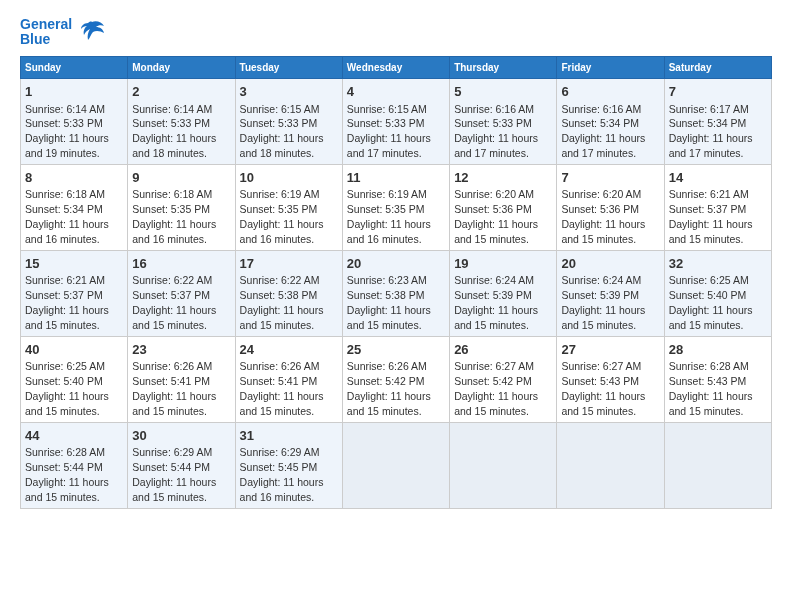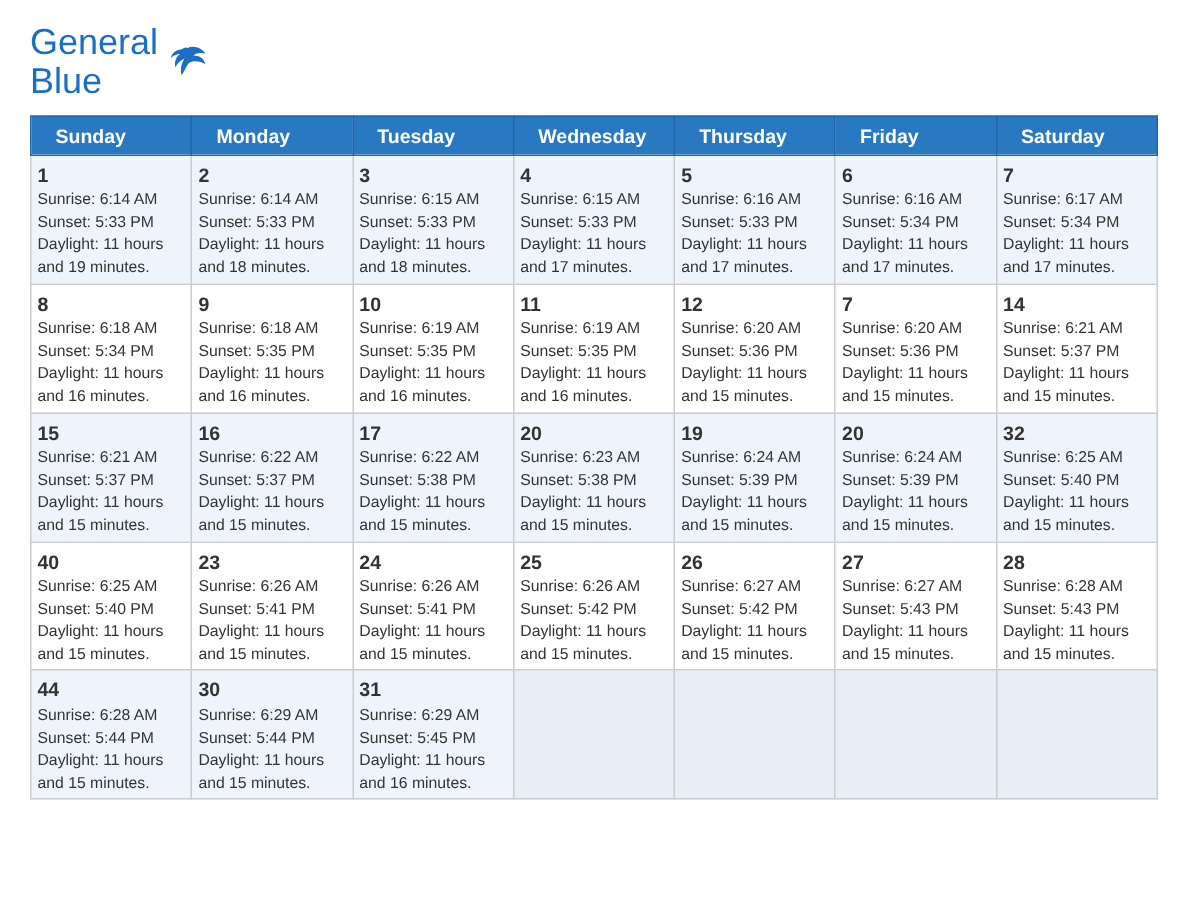--- a/index.html
+++ b/index.html
@@ -19,22 +19,22 @@
       align-items: flex-start;
       justify-content: space-between;
       margin-bottom: 4px;
     }
     .logo {
       display: flex;
       align-items: center;
       gap: 0px;
     }
     .logo-text {
-      font-size: 24px;
-      font-weight: normal;
+      font-size: 14px;
+      font-weight: bold;
       color: #333;
       line-height: 1.1;
     }
     .logo-text span {
       color: #1a6fc4;
     }
     .logo-bird {
       width: 32px;
       height: 32px;
       margin-left: 2px;
@@ -55,23 +55,23 @@
     }
     .calendar {
       width: 100%;
       border-collapse: collapse;
       margin-top: 8px;
       font-size: 11px;
     }
     .calendar th {
       background: #2979c2;
       color: #fff;
-      padding: 5px 16px;
+      padding: 5px 4px;
       text-align: left;
-      font-size: 13px;
+      font-size: 10px;
       font-weight: 600;
       border: 1px solid #2266aa;
     }
     .calendar td {
       vertical-align: top;
       border: 1px solid #ccc;
       padding: 4px 4px 3px 4px;
       width: calc(100%/7);
       height: 78px;
       background: #fff;

